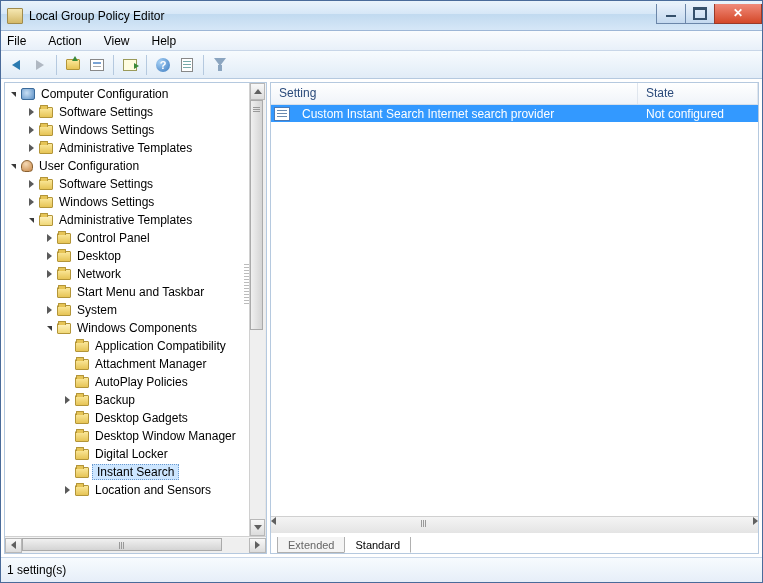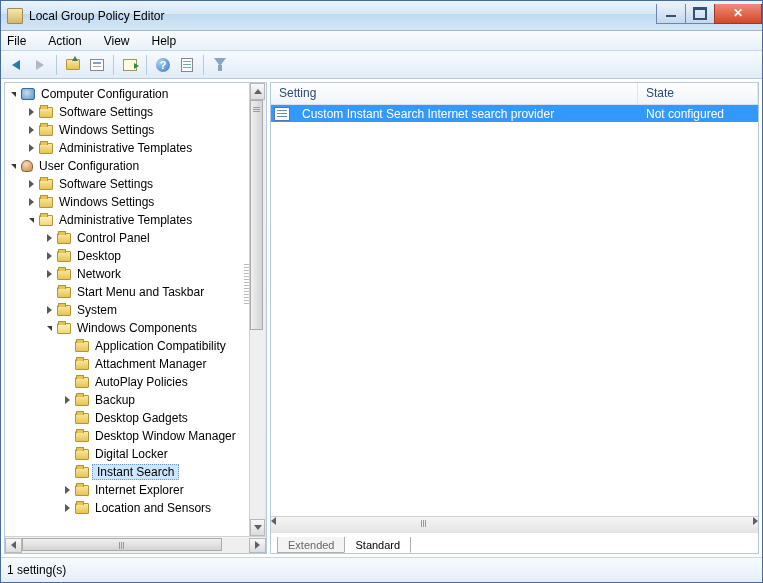--- a/index.html
+++ b/index.html
@@ -272,25 +272,20 @@
               <span class="nlabel">Digital Locker</span>
             </div>
             <div class="node sel" style="padding-left:56px">
               <div class="expander"></div>
               <div class="nicon folder"></div>
               <span class="nlabel">Instant Search</span>
             </div>
             <div class="node" style="padding-left:56px">
               <div class="expander has"></div>
               <div class="nicon folder"></div>
-              <span class="nlabel">Internet Explorer</span>
-            </div>
-            <div class="node" style="padding-left:56px">
-              <div class="expander has"></div>
-              <div class="nicon folder"></div>
               <span class="nlabel">Location and Sensors</span>
             </div>
 
           </div>
           <div class="splitter-grip"></div>
         </div>
         <div class="vscroll">
           <div class="sbtn">
               <div class="tri-u"></div>
             </div>

